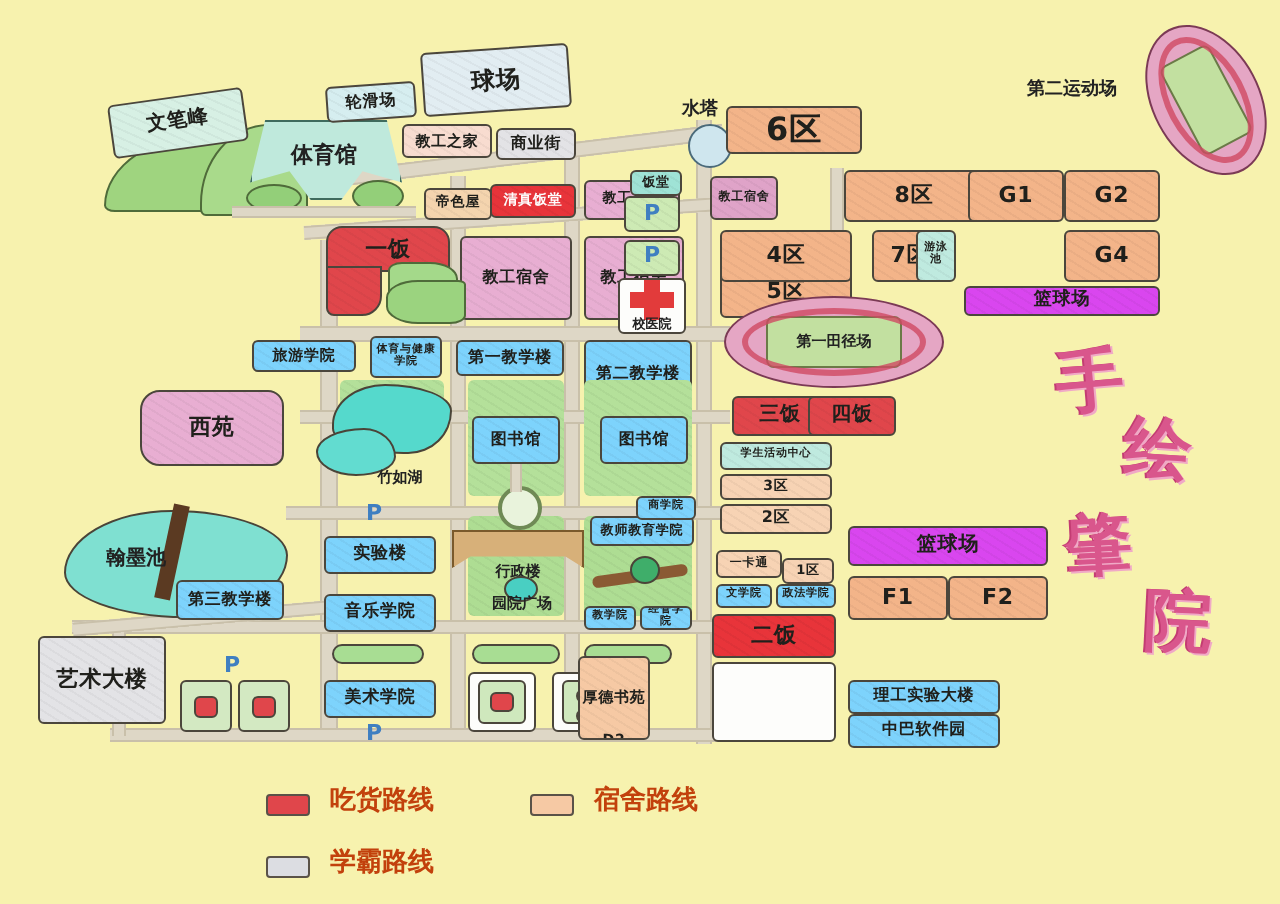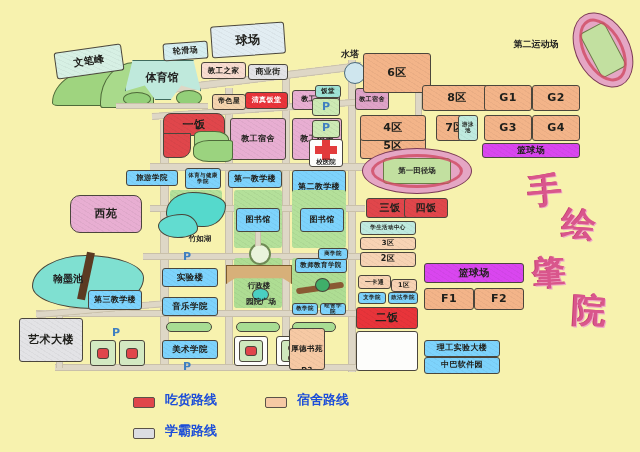--- a/index.html
+++ b/index.html
@@ -106,21 +106,21 @@
     background:#bfe9dc;
     border:1px solid #3f6b5e;
     clip-path:polygon(10% 0,90% 0,100% 78%,74% 64%,60% 100%,40% 100%,26% 64%,0 78%);
   }
 
   
   .legend-sw{
     position:absolute;width:20px;height:9px;
     border:1px solid #5a5248;border-radius:2px;
   }
-  .legend-tx{position:absolute;font-weight:bold;color:#1d4ed8;}
+  .legend-tx{position:absolute;font-weight:bold;color:#c2410c;}
 
   
   .callig{
     position:absolute;
     color:#d9568c;
     font-weight:bold;
     font-family:"DejaVu Serif","Liberation Serif",serif;
     text-shadow:1px 1px 0 #f0a9c6, -1px 0 0 #c33c73;
   }
   .watertower{
@@ -362,21 +362,21 @@
     <span class="lbl">二饭</span>
   </div>
   <div class="blk c-white" style="left:356px;top:331px;width:62px;height:40px;"></div>
 
   <div class="blk c-orange2 tex" style="left:289px;top:328px;width:36px;height:42px;font-size:7.5px;flex-direction:column;gap:14px;">
     <span class="lbl" style="font-size:7px;">D1</span>
     <span class="lbl">厚德书苑</span>
     <span class="lbl" style="font-size:7px;">D2</span>
   </div>
 
-  <div class="blk c-orange tex" style="left:363px;top:53px;width:68px;height:40px;font-size:11px;">
+  <div class="blk c-orange tex" style="left:363px;top:53px;width:68px;height:24px;font-size:16px;">
     <span class="lbl">6区</span>
   </div>
   <div class="blk c-orange tex" style="left:360px;top:85px;width:66px;height:26px;font-size:11px;margin-top:48px;">
     <span class="lbl">5区</span>
   </div>
   <div class="blk c-orange tex" style="left:422px;top:85px;width:70px;height:26px;font-size:11px;">
     <span class="lbl">8区</span>
   </div>
   <div class="blk c-orange tex" style="left:360px;top:115px;width:66px;height:26px;font-size:11px;">
     <span class="lbl">4区</span>
@@ -386,23 +386,20 @@
   </div>
   <div class="blk c-cyan tex" style="left:458px;top:115px;width:20px;height:26px;font-size:5.5px;">
     <span class="lbl">游泳池</span>
   </div>
 
   <div class="blk c-orange tex" style="left:484px;top:85px;width:48px;height:26px;font-size:11px;">
     <span class="lbl">G1</span>
   </div>
   <div class="blk c-orange tex" style="left:532px;top:85px;width:48px;height:26px;font-size:11px;">
     <span class="lbl">G2</span>
-  </div>
-  <div class="blk c-orange tex" style="left:484px;top:115px;width:48px;height:26px;font-size:11px;">
-    <span class="lbl">G3</span>
   </div>
   <div class="blk c-orange tex" style="left:532px;top:115px;width:48px;height:26px;font-size:11px;">
     <span class="lbl">G4</span>
   </div>
   <div class="blk c-blue tex" style="left:482px;top:143px;width:98px;height:15px;font-size:9px;">
     <span class="lbl">篮球场</span>
   </div>
 
   <div class="blk c-blue tex" style="left:424px;top:263px;width:100px;height:20px;font-size:10px;">
     <span class="lbl">篮球场</span>

